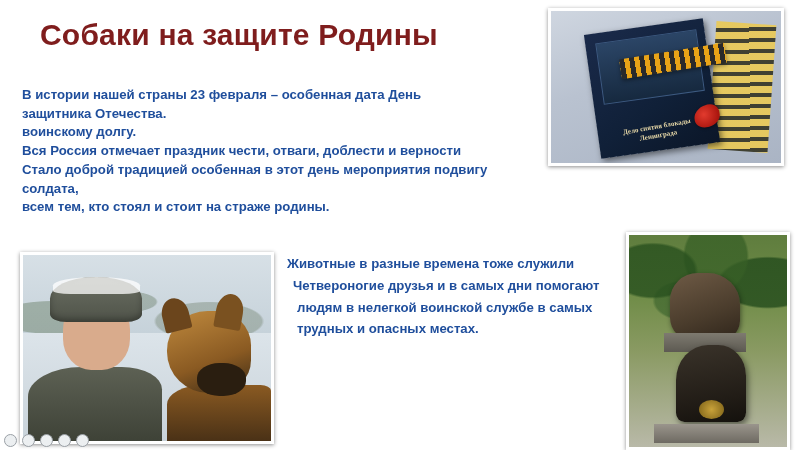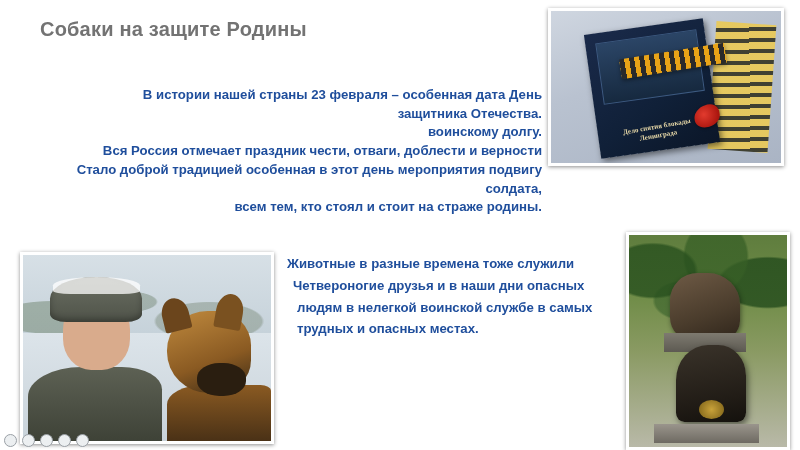--- a/index.html
+++ b/index.html
@@ -23,42 +23,41 @@
     background: #ffffff;
     overflow: hidden;
   }
 
   
   .title {
     position: absolute;
     left: 40px;
     top: 18px;
     width: 480px;
-    font-size: 20px;
+    font-size: 30px;
     font-weight: bold;
-    color: #737373;
+    color: #7f1d1d;
     letter-spacing: 0.2px;
     line-height: 1.1;
     white-space: nowrap;
   }
 
   
   .body-text {
     position: absolute;
     left: 22px;
     top: 86px;
     width: 520px;
     font-size: 13.2px;
     font-weight: bold;
     color: #1f4e9c;
     line-height: 1.42;
   }
   .body-text p {
     margin: 0 0 0 0;
-    text-align: right;
   }
 
   
   .body-text2 {
     position: absolute;
     left: 285px;
     top: 252px;
     width: 340px;
     font-size: 13.2px;
     font-weight: bold;
@@ -363,21 +362,21 @@
     <p>В истории нашей страны 23 февраля – особенная дата День</p>
     <p>защитника Отечества.</p>
     <p>воинскому долгу.</p>
     <p>Вся Россия отмечает праздник чести, отваги, доблести и верности</p>
     <p>Стало доброй традицией особенная в этот день мероприятия подвигу солдата,</p>
     <p>всем тем, кто стоял и стоит на страже родины.</p>
   </div>
 
   <div class="body-text2">
     <p>Животные в разные времена тоже служили</p>
-    <p class="indent1">Четвероногие друзья и в наши дни опасных</p>
+    <p class="indent1">Четвероногие друзья и в самых дни помогают</p>
     <p class="indent2">людям в нелегкой воинской службе в самых</p>
     <p class="indent2">трудных и опасных местах.</p>
   </div>
 
   <div class="photo photo-book">
     <div class="book-bg"></div>
     <div class="ribbon2"></div>
     <div class="book-cover">
       <div class="book-cover-photo"></div>
       <div class="book-title-txt">Дело снятия блокады Ленинграда</div>

